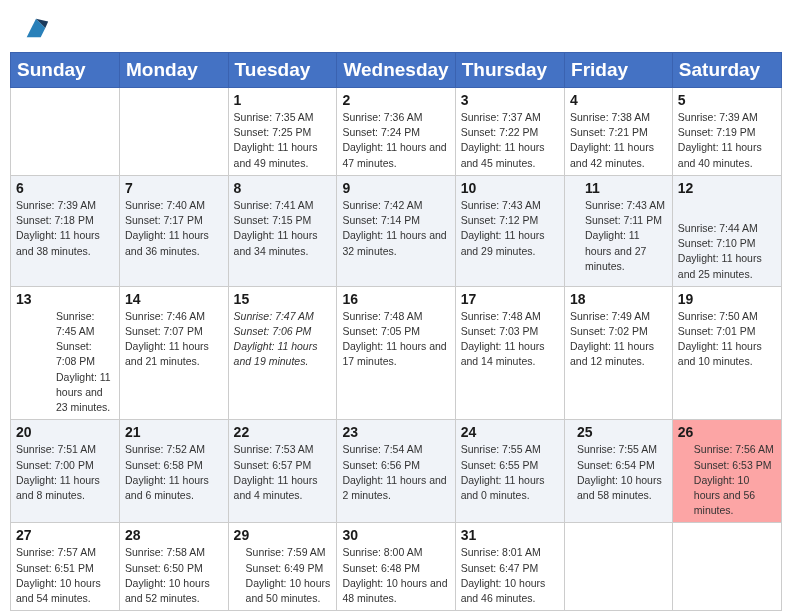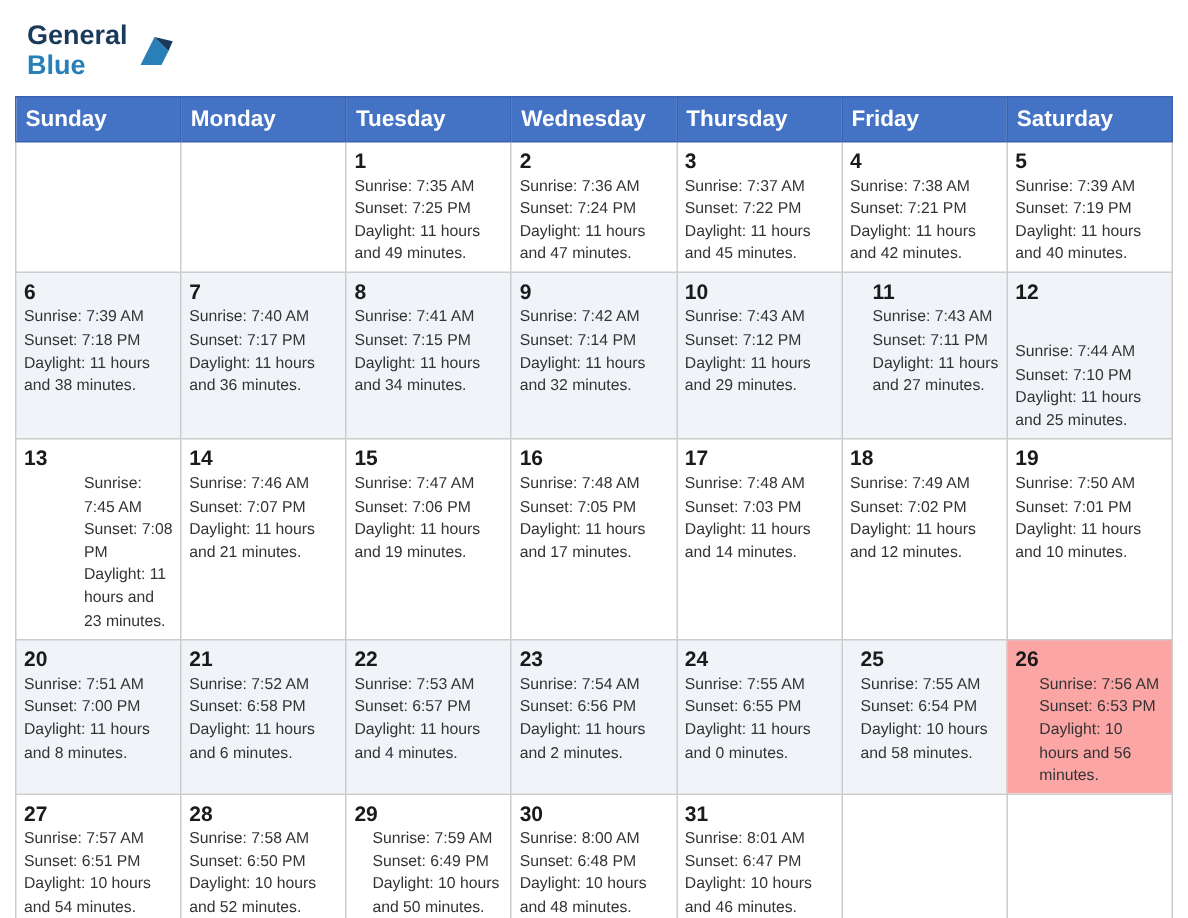--- a/index.html
+++ b/index.html
@@ -52,21 +52,21 @@
     .calendar {
       width: 100%;
       border-collapse: collapse;
       font-size: 11px;
     }
     .calendar th {
       background-color: #4472c4;
       color: #fff;
       text-align: left;
       padding: 6px 6px;
-      font-size: 15px;
+      font-size: 19px;
       font-weight: bold;
       border: 1px solid #3a62b0;
     }
     .calendar td {
       border: 1px solid #ccc;
       vertical-align: top;
       padding: 4px 5px;
       width: 110px;
       min-height: 80px;
       background: #fff;
@@ -90,21 +90,20 @@
       background: #fff !important;
     }
   </style>
 </head>
 <body>
 
 <div class="header">
   <div class="logo">
     <div>
       <div style="display:flex;align-items:center;">
-        <span class="logo-text">General<br><span>Blue</span></span>
         <svg class="logo-icon" viewBox="0 0 30 30">
           <polygon points="5,25 15,5 25,15 20,25" fill="#2980b9"></polygon>
           <polygon points="15,5 25,15 28,8" fill="#1a3a5c"></polygon>
         </svg>
       </div>
     </div>
   </div>
   <div class="title-block">
     <div class="month-title"></div>
     <div class="location"></div>
@@ -210,21 +209,21 @@
 Daylight: 11 hours and 23 minutes.</div>
         </td>
         <td>
           <span class="day-num">14</span>
           <div class="day-info" style="white-space: pre-line;">Sunrise: 7:46 AM
 Sunset: 7:07 PM
 Daylight: 11 hours and 21 minutes.</div>
         </td>
         <td>
           <span class="day-num">15</span>
-          <div class="day-info" style="white-space: pre-line;">Sunrise: 7:47 AM
+          <div class="day-info" style="white-space: pre-line; font-style: italic;">Sunrise: 7:47 AM
 Sunset: 7:06 PM
 Daylight: 11 hours and 19 minutes.</div>
         </td>
         <td>
           <span class="day-num">16</span>
           <div class="day-info" style="white-space: pre-line;">Sunrise: 7:48 AM
 Sunset: 7:05 PM
 Daylight: 11 hours and 17 minutes.</div>
         </td>
         <td>

